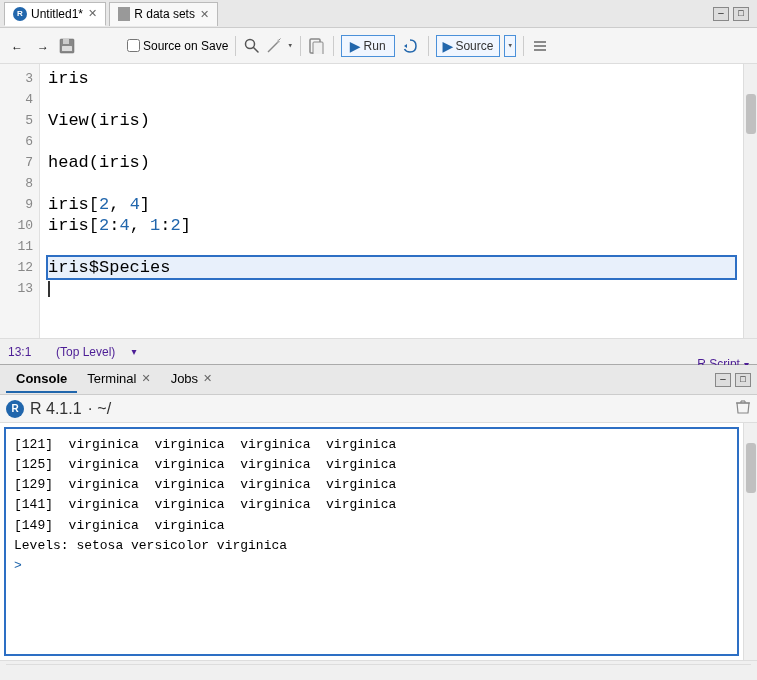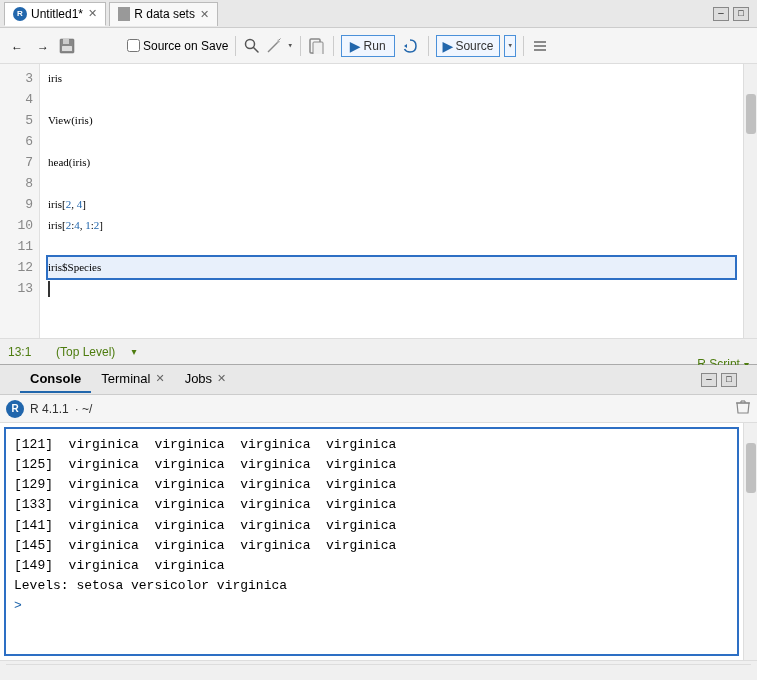--- a/index.html
+++ b/index.html
@@ -189,22 +189,21 @@
       height: 21px;
       display: flex;
       align-items: center;
       justify-content: flex-end;
     }
     .code-content {
       flex: 1;
       padding: 4px 8px;
       overflow: auto;
       line-height: 1.5;
-      font-size: 11px;
-      font-family: Liberation Serif, serif;
+      font-size: 17px;
     }
     .code-line {
       height: 21px;
       display: flex;
       align-items: center;
       white-space: pre;
     }
     .code-line.highlighted {
       background: #e8f0fb;
       outline: 2px solid #2d6fc4;
@@ -231,21 +230,21 @@
     
     .status-bar {
       height: 26px;
       background: #f0f0f0;
       border-top: 1px solid #ddd;
       display: flex;
       align-items: center;
       padding: 0 8px;
       font-size: 12px;
       font-family: Arial, sans-serif;
-      color: #4d7c0f;
+      color: #4c1d95;
       gap: 8px;
     }
     .status-bar .pos { min-width: 40px; }
     .status-bar .level {
       display: flex;
       align-items: center;
       gap: 16px;
     }
     .status-bar-right {
       margin-left: auto;
@@ -263,21 +262,21 @@
       background: #ffffff;
     }
 
     
     .console-tab-bar {
       display: flex;
       align-items: center;
       background: #e8e8e8;
       border-bottom: 1px solid #ccc;
       height: 30px;
-      padding: 0 20px;
+      padding: 0 6px;
     }
     .console-tab {
       display: flex;
       align-items: center;
       padding: 3px 10px;
       font-size: 13px;
       font-family: Arial, sans-serif;
       cursor: pointer;
       height: 26px;
       border-bottom: 2px solid transparent;
@@ -314,21 +313,21 @@
       border-radius: 50%;
       display: flex;
       align-items: center;
       justify-content: center;
       color: white;
       font-size: 10px;
       font-weight: bold;
       font-family: Arial, sans-serif;
     }
     .console-path {
-      font-size: 12px;
+      font-size: 16px;
       font-family: Arial, sans-serif;
       color: #333;
     }
 
     
     .console-output-wrapper {
       display: flex;
       flex: 1;
       overflow: hidden;
     }
@@ -544,23 +543,21 @@
       </svg>
     </div>
   </div>
 
   <div class="console-output-wrapper">
     <div style="flex:1;display:flex;flex-direction:column;">
       <div class="console-output">
         <span class="console-line">[121]  virginica  virginica  virginica  virginica</span>
         <span class="console-line">[125]  virginica  virginica  virginica  virginica</span>
         <span class="console-line">[129]  virginica  virginica  virginica  virginica</span>
-        <span class="console-line">[133]  virginica  virginica  virginica  virginica</span>
         <span class="console-line">[141]  virginica  virginica  virginica  virginica</span>
-        <span class="console-line">[145]  virginica  virginica  virginica  virginica</span>
         <span class="console-line">[149]  virginica  virginica</span>
         <span class="console-line">Levels: setosa versicolor virginica</span>
         <span class="console-line"><span class="console-prompt">&gt;</span> </span>
       </div>
     </div>
     <div class="console-scrollbar">
       <div class="console-scrollbar-thumb"></div>
     </div>
   </div>
 

